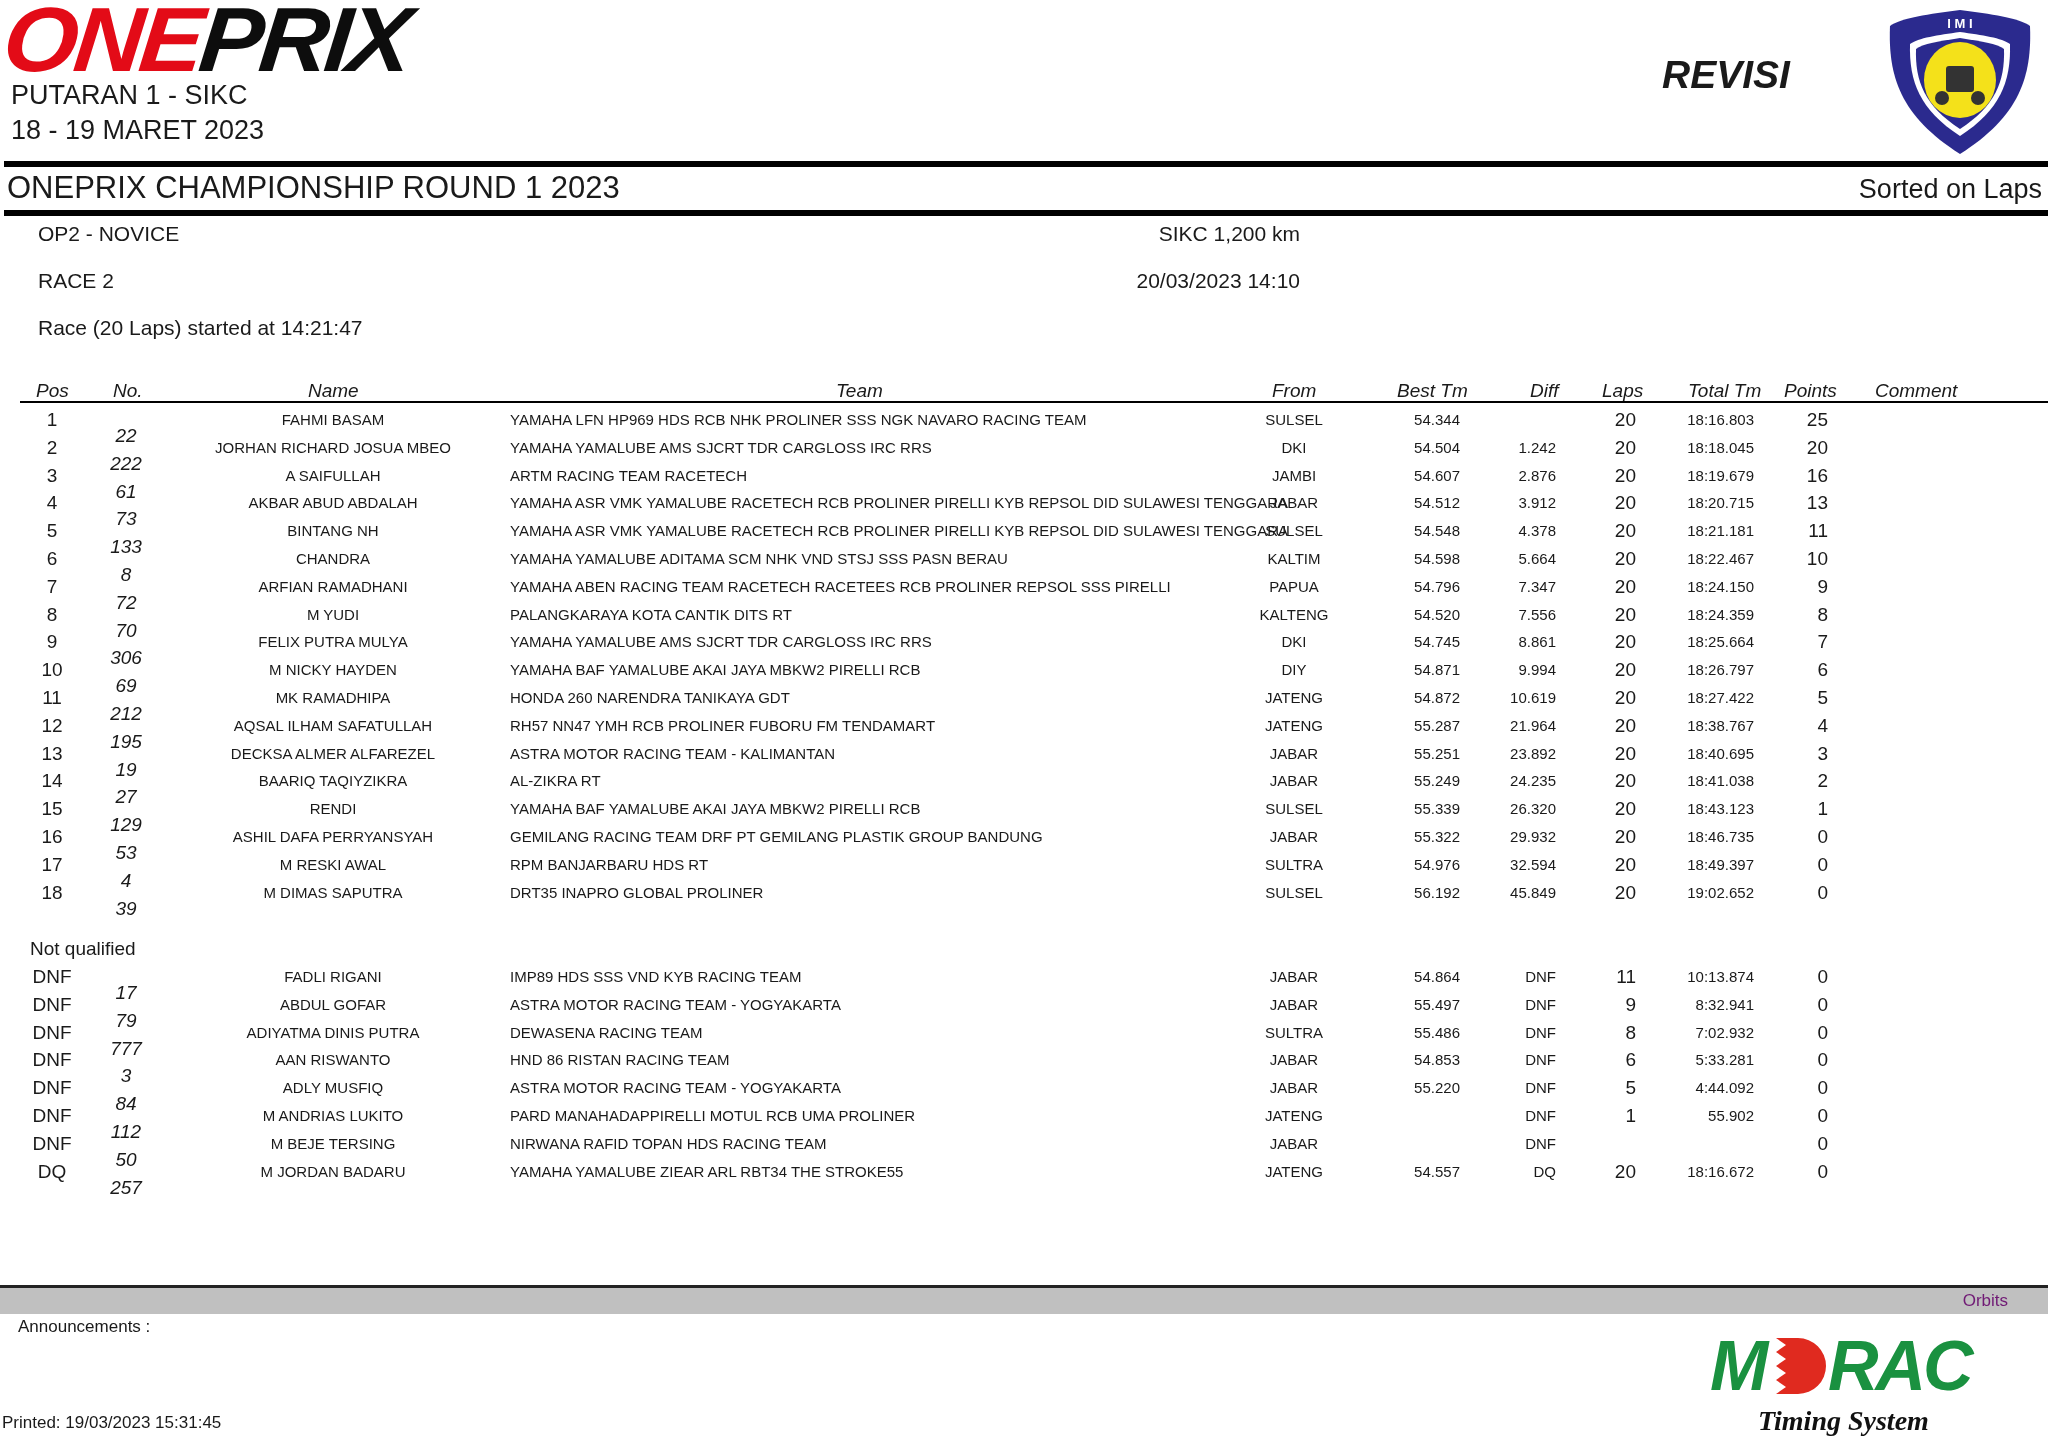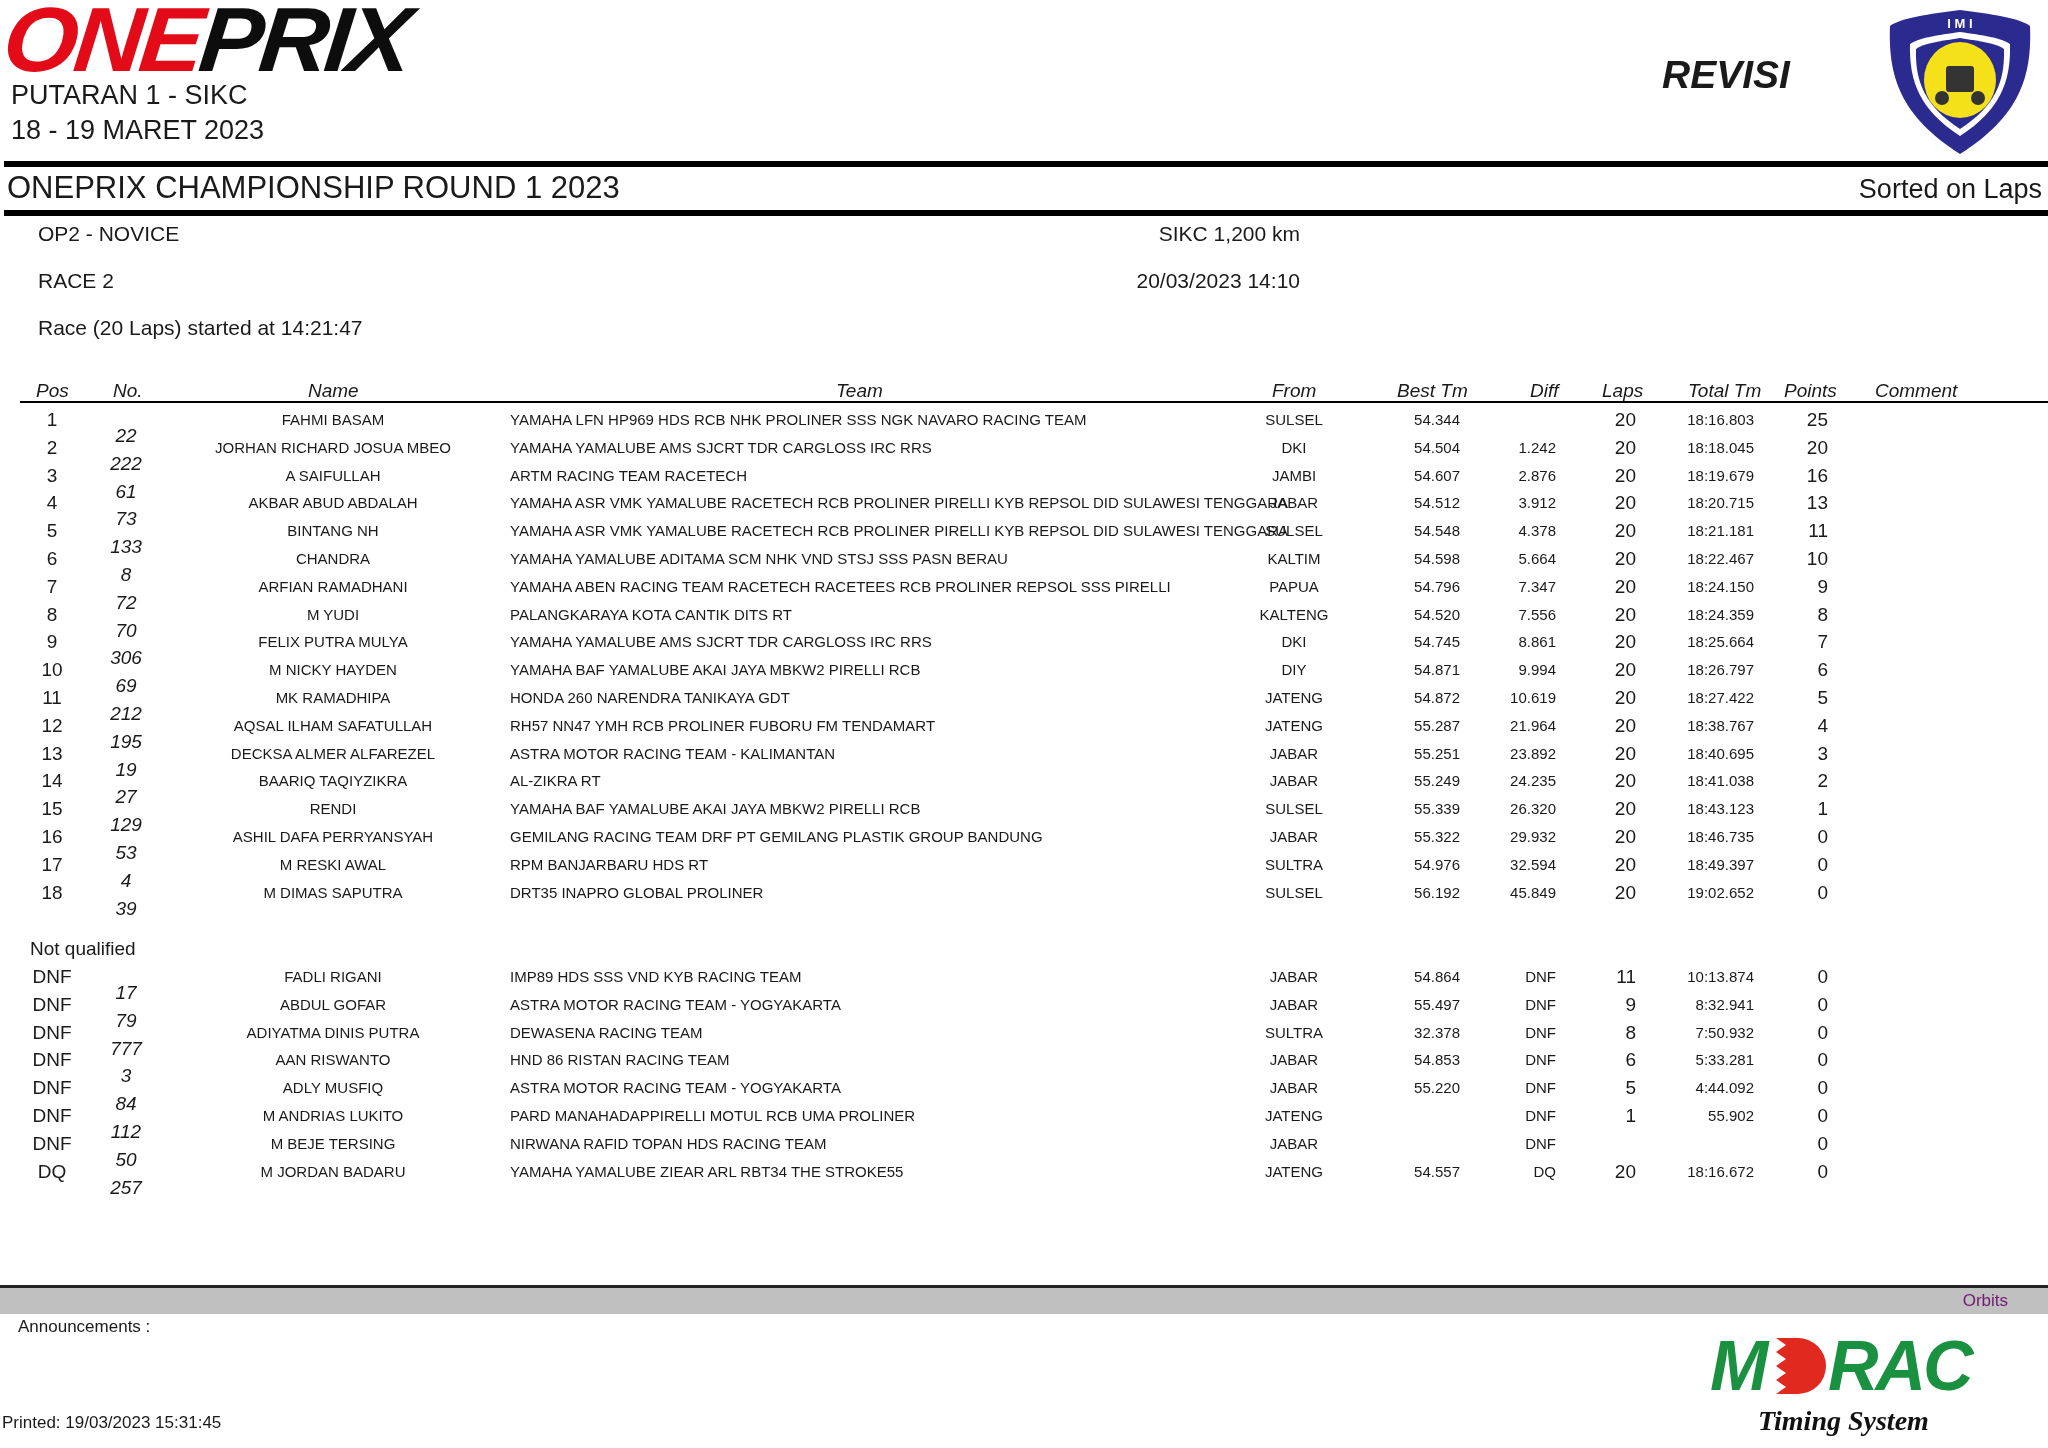--- a/index.html
+++ b/index.html
@@ -370,24 +370,24 @@
       <span class="c-total">8:32.941</span>
       <span class="c-points">0</span>
       <span class="c-comment"></span>
     </div>
     <div class="row" style="top: 1018.6px;">
       <span class="c-pos">DNF</span>
       <span class="c-no">777</span>
       <span class="c-name">ADIYATMA DINIS PUTRA</span>
       <span class="c-team">DEWASENA RACING TEAM</span>
       <span class="c-from">SULTRA</span>
-      <span class="c-best">32.378</span>
+      <span class="c-best">55.486</span>
       <span class="c-diff">DNF</span>
       <span class="c-laps">8</span>
-      <span class="c-total">7:50.932</span>
+      <span class="c-total">7:02.932</span>
       <span class="c-points">0</span>
       <span class="c-comment"></span>
     </div>
     <div class="row" style="top: 1046.4px;">
       <span class="c-pos">DNF</span>
       <span class="c-no">3</span>
       <span class="c-name">AAN RISWANTO</span>
       <span class="c-team">HND 86 RISTAN RACING TEAM</span>
       <span class="c-from">JABAR</span>
       <span class="c-best">54.853</span>

